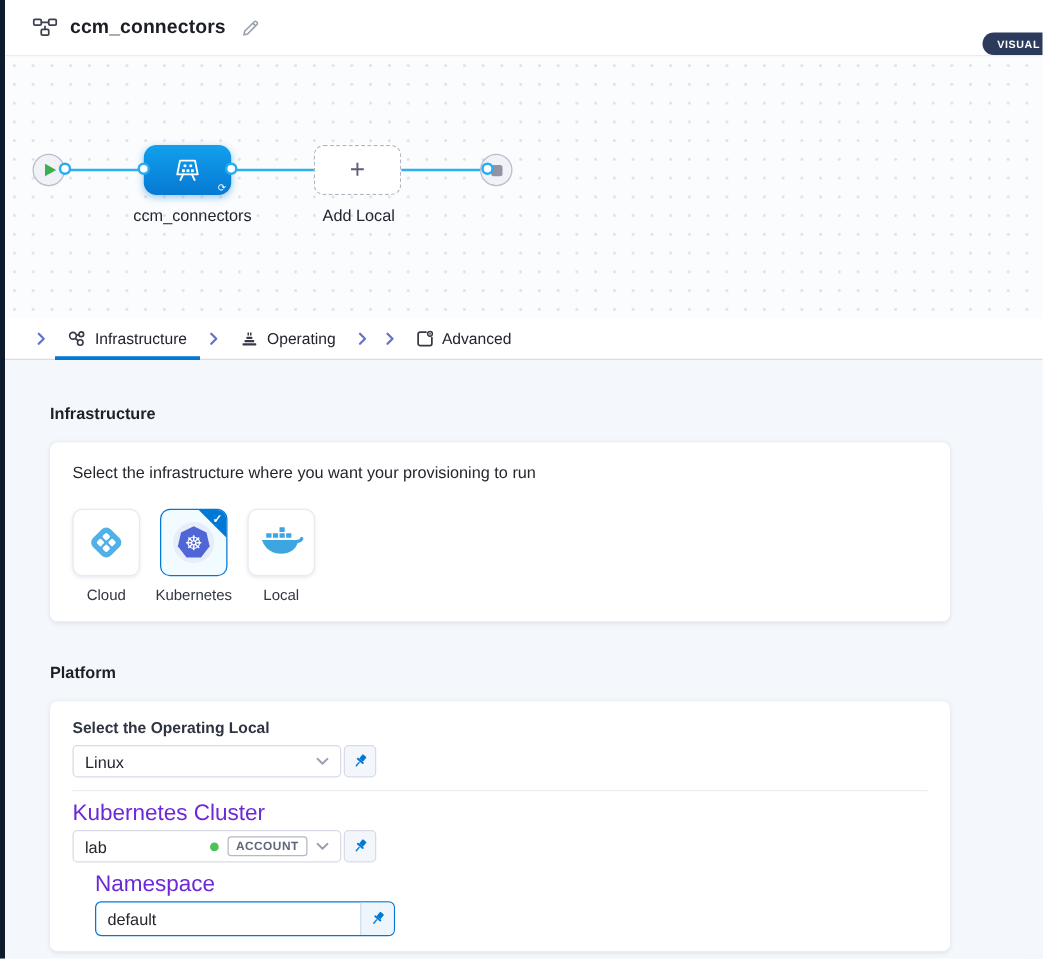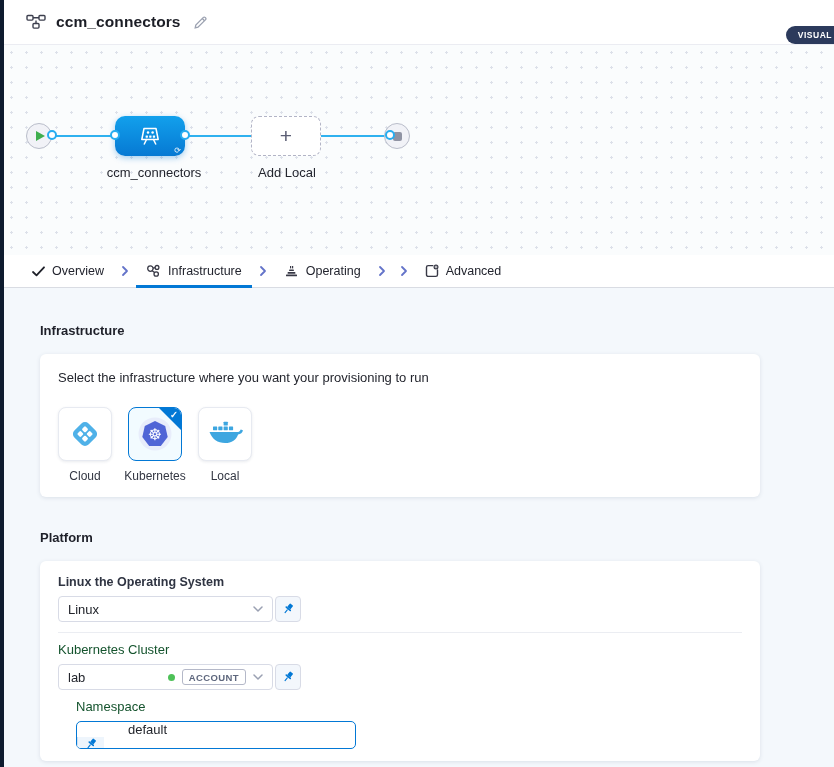--- a/index.html
+++ b/index.html
@@ -84,43 +84,43 @@
     position:relative; overflow:hidden; cursor:pointer;
   }
   .tile.selected { border:1.5px solid #0278d5; background:#f2fbff; box-shadow:none; }
   .tile-corner { position:absolute; top:-1px; right:-1px; width:0; height:0; border-left:24px solid transparent; border-top:24px solid #0278d5; }
   .tile-check { position:absolute; top:1px; right:3px; color:#fff; font-size:9.5px; font-weight:bold; }
   .tile-label { margin-top:8px; font-size:12px; color:#333743; line-height:14px; }
 
   .platform-heading { margin-top:34px; }
   .card.platform { padding:14px 18px 12px 18px; }
   .field-label-strong { font-size:12.5px; font-weight:bold; color:#2f3442; line-height:14px; margin-bottom:7px; }
-  .field-label { font-size:13px; color:#14532d; line-height:14px; margin-bottom:7px; }
+  .field-label { font-size:18px; color:#6d28d9; line-height:14px; margin-bottom:7px; }
   .field-row { display:flex; align-items:center; }
   .select-box {
     width:215px; height:26px; border:1px solid #d8dbe6; border-radius:4px; background:#fff;
     display:flex; align-items:center; padding:0 9px; cursor:pointer;
   }
   .select-box input, .ns-box input {
     border:none; outline:none; flex:1; min-width:0; font-family:inherit; font-size:13px; color:#22252c; background:transparent;
   }
   .pin-btn {
     width:26px; height:26px; margin-left:2px; border:1px solid #d8dbe6; border-radius:4px;
     background:#f3f7fc; display:flex; align-items:center; justify-content:center; cursor:pointer; flex:none;
   }
   .divider { border-top:1px solid #ebedf2; margin:10px 0; }
   .scope-dot { width:7px; height:7px; border-radius:50%; background:#4ec158; margin-right:7px; flex:none; }
   .scope-badge {
     border:1px solid #b4b8c8; border-radius:3px; padding:1.5px 6px; font-size:9.5px; font-weight:bold;
     color:#5e677d; letter-spacing:.4px; margin-right:7px; flex:none; background:#fff;
   }
   .namespace-group { margin-top:10px;margin-left:18px; }
   .ns-box {
-    width:280px; height:28px; border:1.5px solid #0278d5; border-radius:5px; background:#fff;
-    display:flex; align-items:center; overflow:hidden;flex-direction:column;
+    width:240px; height:28px; border:1.5px solid #0278d5; border-radius:5px; background:#fff;
+    display:flex; align-items:center; overflow:hidden;
   }
   .ns-box input { padding:0 9px; }
   .ns-pin { width:27px; align-self:stretch; background:#eef5fc; border-left:1px solid #cfe0f2; display:flex; align-items:center; justify-content:center; cursor:pointer; flex:none; }
   .sel-chevron { flex:none; display:flex; align-items:center; }
 </style>
 </head>
 <body>
 
 <div class="edge-strip"></div>
 
@@ -179,28 +179,20 @@
   <div class="node-label" style="left:102px; width:96px;">ccm_connectors</div>
   <div class="node-label" style="left:252px; width:62px;">Add Local</div>
 
   <span class="conn-dot" style="left:43px;"></span>
   <span class="conn-dot" style="left:106px;"></span>
   <span class="conn-dot" style="left:176px;"></span>
   <span class="conn-dot" style="left:381px;"></span>
 </div>
 
 <div class="tabbar">
-  <div class="tab">
-    <span style="display:flex;">
-      <svg width="13" height="11" viewBox="0 0 13 11">
-          <polyline points="1,6 4.5,9.3 12,1.3" fill="none" stroke="#1e2029" stroke-width="1.8" stroke-linecap="round" stroke-linejoin="round"></polyline>
-        </svg>
-    </span>
-    <span>Overview</span>
-  </div>
   <span class="tab-chevron">
     <svg width="8" height="12" viewBox="0 0 8 12">
         <polyline points="2,2 6,6 2,10" fill="none" stroke="#6373c9" stroke-width="1.8" stroke-linecap="round" stroke-linejoin="round"></polyline>
       </svg>
   </span>
   <div class="tab active">
     <span style="display:flex;">
       <svg width="15" height="14" viewBox="0 0 15 14" fill="none" stroke="#383946" stroke-width="1.3">
         <circle cx="4.4" cy="4.6" r="2.7"></circle>
         <circle cx="11" cy="3.4" r="1.9"></circle>
@@ -305,21 +297,21 @@
         <div class="tile-label">Local</div>
       </div>
 
     </div>
   </div>
 
   <div class="section-heading platform-heading">Platform</div>
 
   <div class="card platform">
 
-    <div class="field-label-strong">Linux the Operating System</div>
+    <div class="field-label-strong">Select the Operating Local</div>
     <div class="field-row">
       <div class="select-box">
         <input readonly="" value="Linux" style="">
         <span class="sel-chevron">
           <svg width="10" height="6" viewBox="0 0 10 6">
               <polyline points="1,1 5,5 9,1" fill="none" stroke="#9aa0b2" stroke-width="1.5" stroke-linecap="round" stroke-linejoin="round"></polyline>
             </svg>
         </span>
       </div>
       <span class="pin-btn">

